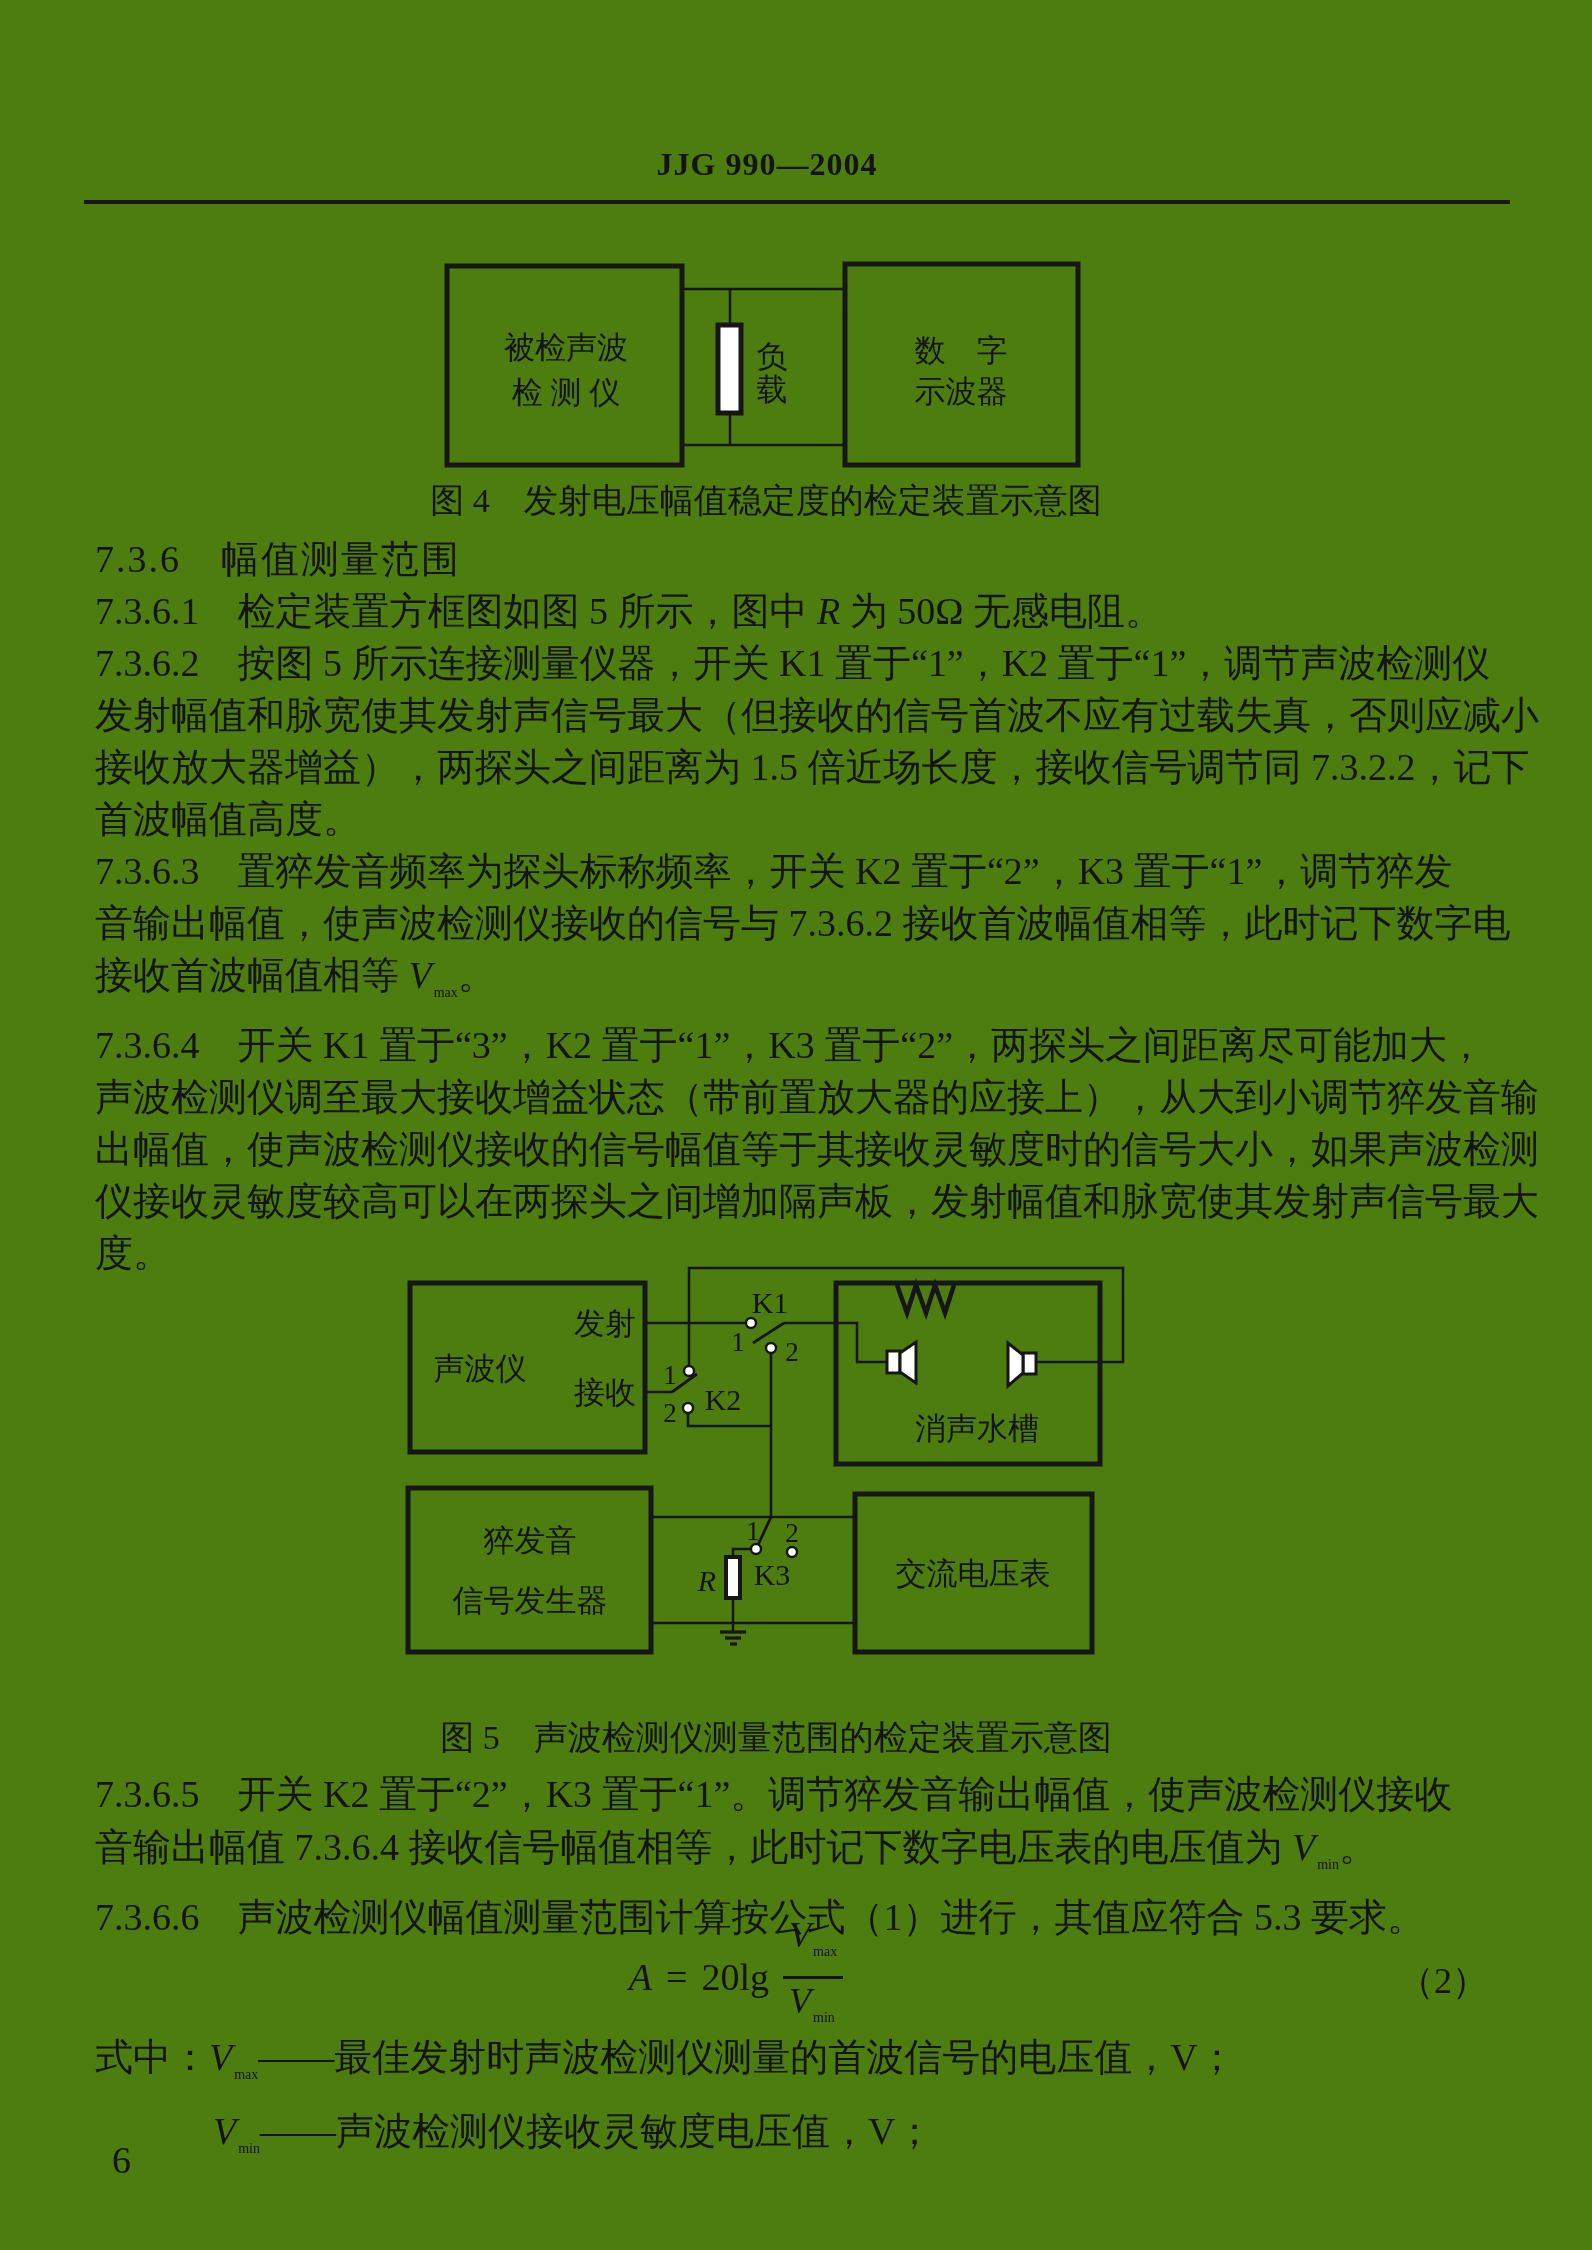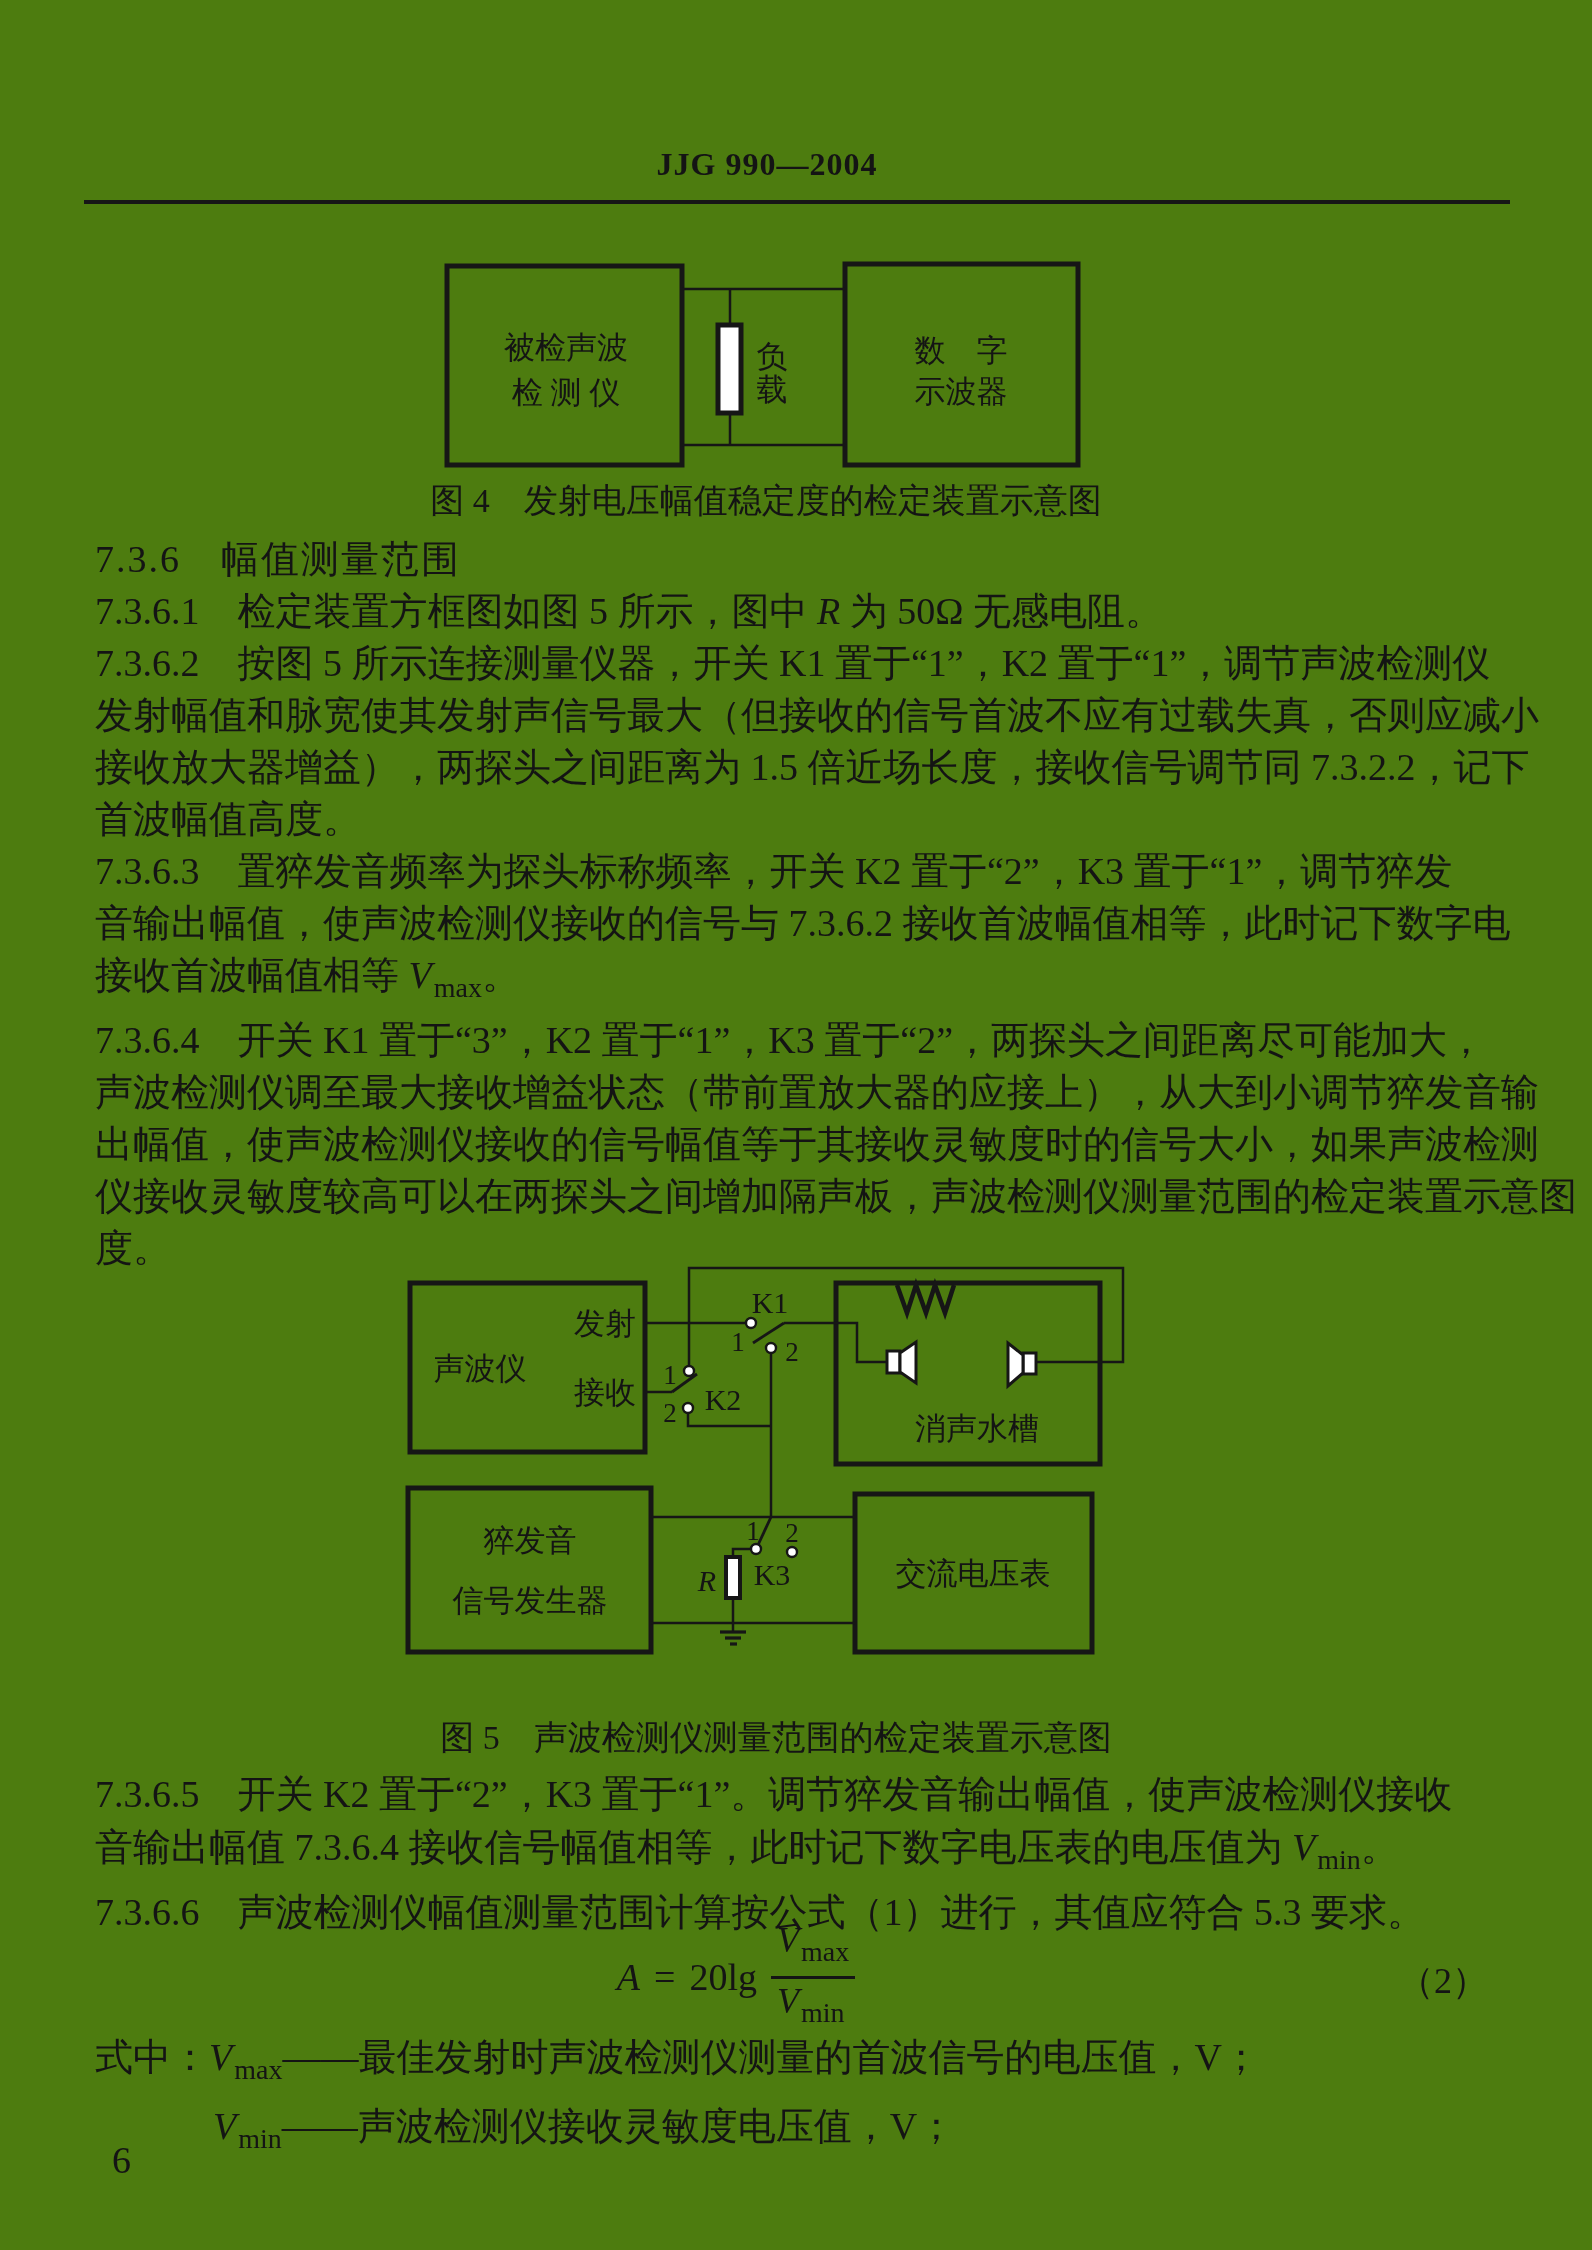--- a/index.html
+++ b/index.html
@@ -15,21 +15,21 @@
   #fig4-caption{top:478px;transform:translateX(-30px);}
   #fig5-caption{top:1715px;transform:translateX(-20px);}
   .textcol{left:95px;width:1412px;font-size:38px;}
   #upper-text{top:533px;line-height:52px;}
   #mid-text{top:1768px;line-height:53px;}
   #legend-text{top:2029px;line-height:57px;}
   .tl{white-space:nowrap;}
   .tl.bold{font-weight:normal;letter-spacing:2px;}
   .tl.indent{padding-left:118px;}
   .it{font-style:italic;}
-  .sub{font-size:28px;vertical-align:-9px;margin-left:2px;}
+  .sub{font-size:14px;vertical-align:-9px;margin-left:2px;}
   
   #formula-row{top:1925px;left:0;width:100%;height:104px;display:flex;align-items:center;
     justify-content:center;transform:translateX(-60px);font-size:38px;}
   #formula-row .gap{display:inline-block;width:14px;}
   .frac{display:inline-block;text-align:left;vertical-align:middle;margin-left:14px;}
   .fr-num,.fr-den{display:block;font-size:36px;line-height:44px;padding:0 6px 2px 6px;}
   .fr-num{border-bottom:3px solid #141414;}
   #formula-number{top:1957px;left:1398px;font-size:36px;}
   #page-number{top:2138px;left:112px;font-size:38px;}
   svg text{fill:#141414;}
@@ -73,21 +73,21 @@
       <div class="tl"><span>7.3.6.2　按图 5 所示连接测量仪器，开关 K1 置于“1”，K2 置于“1”，调节声波检测仪</span></div>
       <div class="tl"><span>发射幅值和脉宽使其发射声信号最大（但接收的信号首波不应有过载失真，否则应减小</span></div>
       <div class="tl"><span>接收放大器增益），两探头之间距离为 1.5 倍近场长度，接收信号调节同 7.3.2.2，记下</span></div>
       <div class="tl"><span>首波幅值高度。</span></div>
       <div class="tl"><span>7.3.6.3　置猝发音频率为探头标称频率，开关 K2 置于“2”，K3 置于“1”，调节猝发</span></div>
       <div class="tl"><span>音输出幅值，使声波检测仪接收的信号与 7.3.6.2 接收首波幅值相等，此时记下数字电</span></div>
       <div class="tl"><span>接收首波幅值相等 </span><span class="it">V</span><span class="sub">max</span><span>。</span></div>
       <div class="tl"><span>7.3.6.4　开关 K1 置于“3”，K2 置于“1”，K3 置于“2”，两探头之间距离尽可能加大，</span></div>
       <div class="tl"><span>声波检测仪调至最大接收增益状态（带前置放大器的应接上），从大到小调节猝发音输</span></div>
       <div class="tl"><span>出幅值，使声波检测仪接收的信号幅值等于其接收灵敏度时的信号大小，如果声波检测</span></div>
-      <div class="tl"><span>仪接收灵敏度较高可以在两探头之间增加隔声板，声波检测仪测量范围的检定装置示意图</span></div>
+      <div class="tl"><span>仪接收灵敏度较高可以在两探头之间增加隔声板，发射幅值和脉宽使其发射声信号最大</span></div>
       <div class="tl"><span>度。</span></div>
     </div>
 
   <svg class="abs" style="top:1255px;left:340px;" width="800" height="410" viewBox="0 0 800 410" xmlns="http://www.w3.org/2000/svg">
     <g stroke="#161616" fill="none">
 
       <rect x="70" y="28" width="235" height="169" stroke-width="5"></rect>
       <rect x="496" y="28" width="264" height="181" stroke-width="5"></rect>
       <rect x="68" y="233" width="243" height="164" stroke-width="5"></rect>
       <rect x="515" y="239" width="237" height="158" stroke-width="5"></rect>

